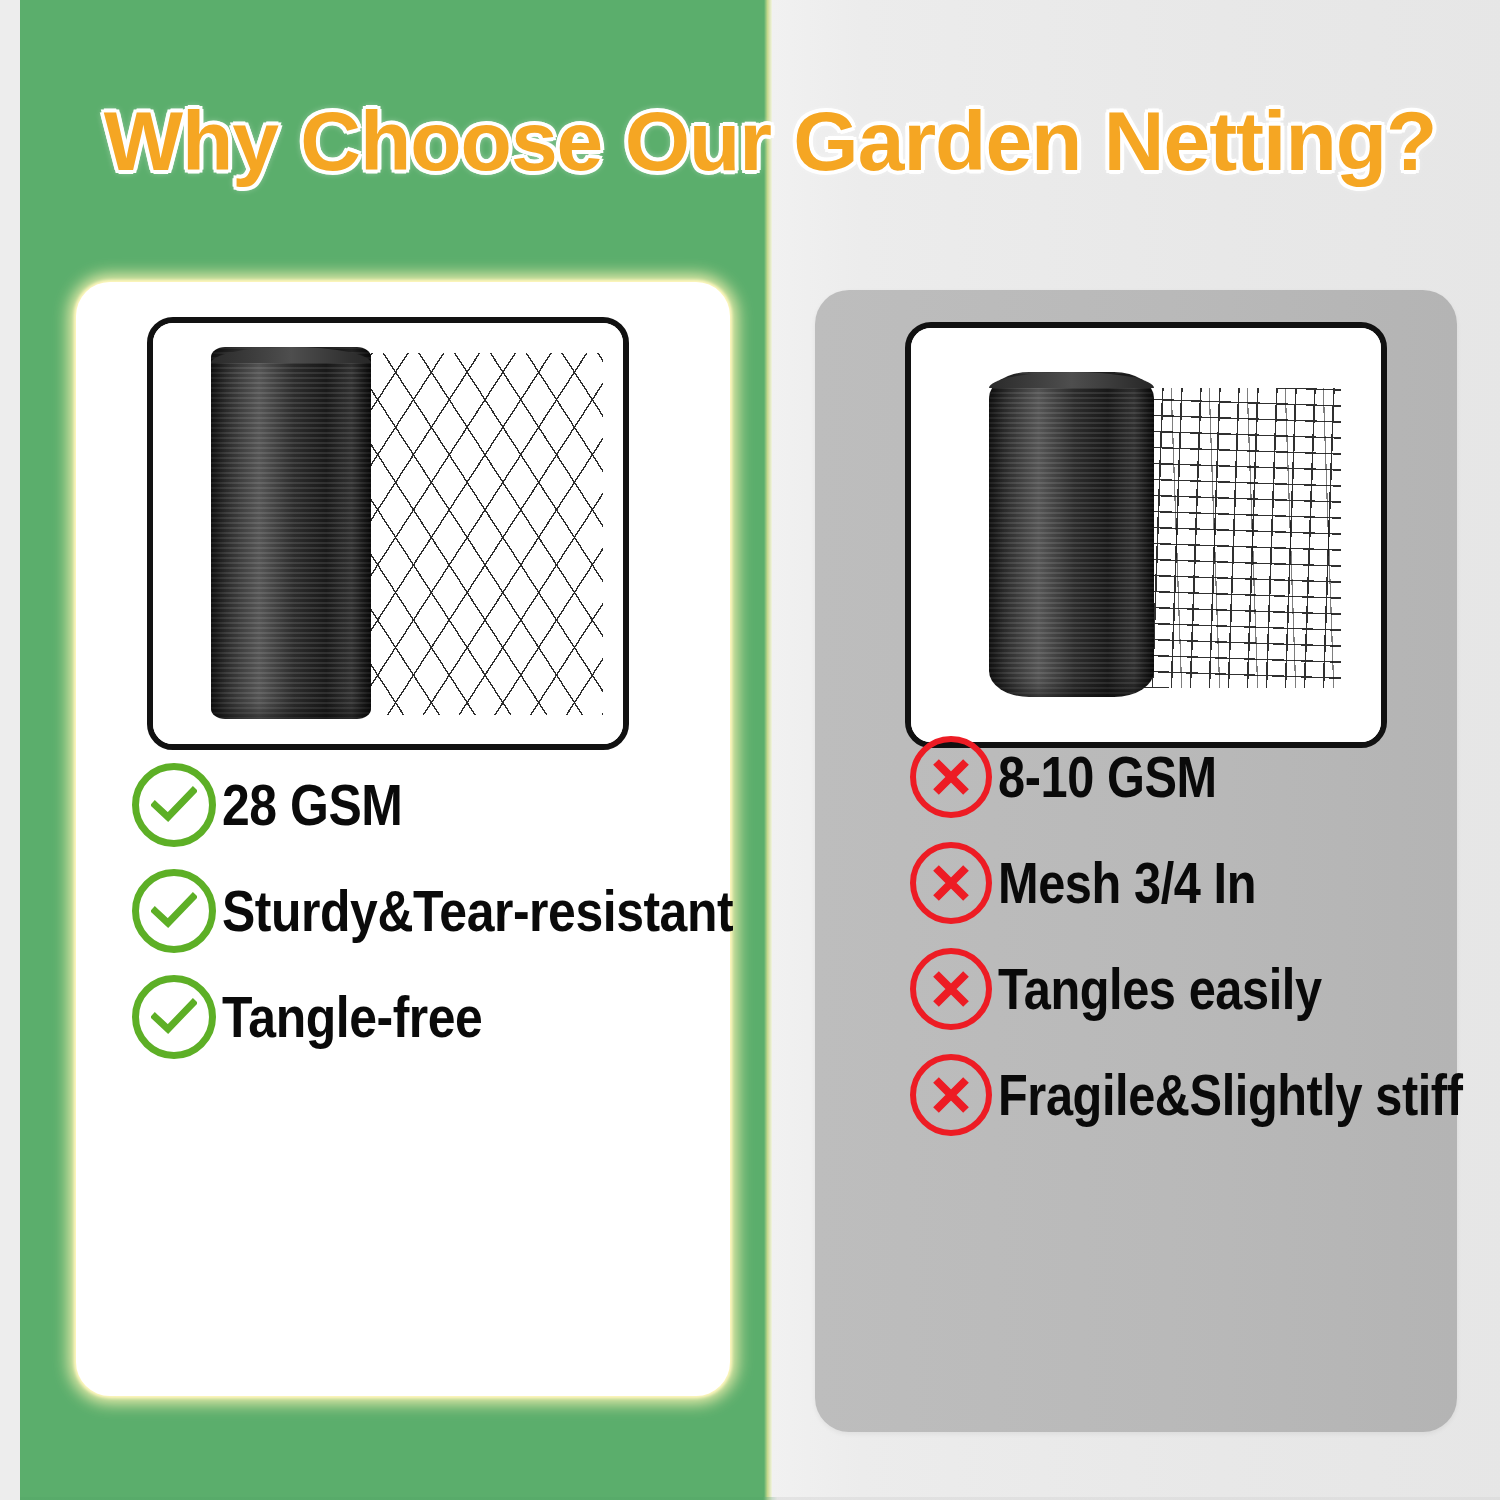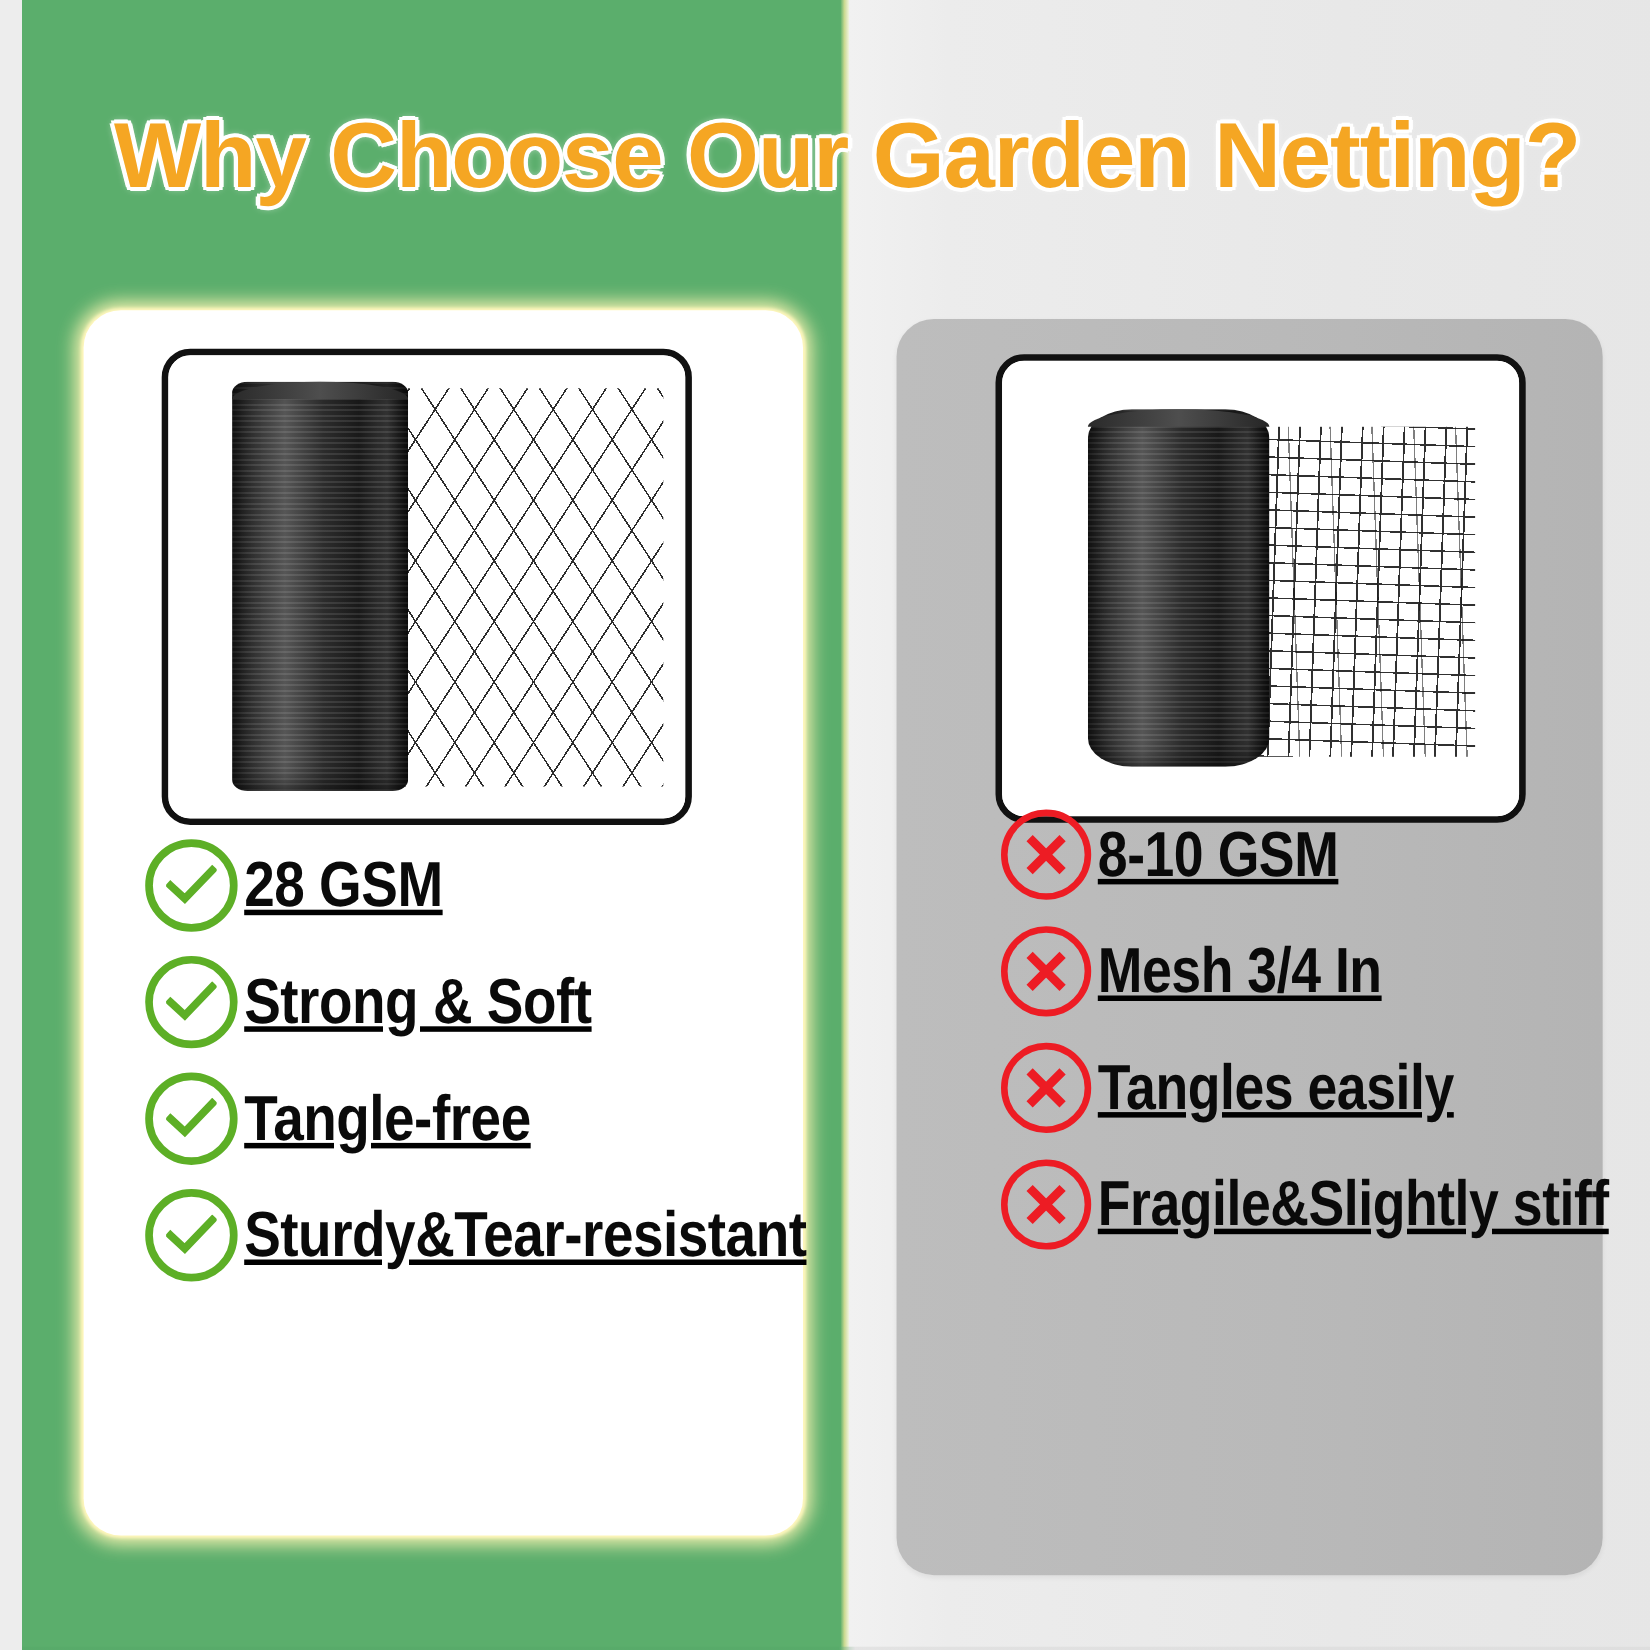--- a/index.html
+++ b/index.html
@@ -120,21 +120,20 @@
   }
 
   
   .list{position:absolute;}
   .list-good{left:112px;top:752px;width:600px;}
   .list-bad{left:890px;top:724px;width:560px;}
 
   .row{
     display:flex;align-items:center;
     height:106px;
-    text-decoration:underline;
   }
   .badge{
     flex:0 0 auto;
     width:70px;height:70px;
     border-radius:50%;
     position:relative;
     margin-right:6px;
   }
   .badge-ok{border:7px solid #5DAF26;}
   .badge-no{border:6px solid #ED1C24;}
@@ -187,45 +186,37 @@
     <div class="row">
       <div class="badge badge-ok">
         <svg width="46" height="38" viewBox="0 0 46 38">
             <path d="M4 19 L17 31 L42 5" fill="none" stroke="#5DAF26" stroke-width="7" stroke-linecap="square" stroke-linejoin="miter"></path>
           </svg>
       </div>
       <div class="row-label">28 GSM</div>
     </div>
 
 
+
     <div class="row">
       <div class="badge badge-ok">
         <svg width="46" height="38" viewBox="0 0 46 38">
             <path d="M4 19 L17 31 L42 5" fill="none" stroke="#5DAF26" stroke-width="7" stroke-linecap="square" stroke-linejoin="miter"></path>
           </svg>
       </div>
-      <div class="row-label">Strong &amp; Soft</div>
+      <div class="row-label">Sturdy&amp;Tear-resistant</div>
     </div>
 
     <div class="row">
       <div class="badge badge-ok">
         <svg width="46" height="38" viewBox="0 0 46 38">
             <path d="M4 19 L17 31 L42 5" fill="none" stroke="#5DAF26" stroke-width="7" stroke-linecap="square" stroke-linejoin="miter"></path>
           </svg>
       </div>
       <div class="row-label">Tangle-free</div>
-    </div>
-
-    <div class="row">
-      <div class="badge badge-ok">
-        <svg width="46" height="38" viewBox="0 0 46 38">
-            <path d="M4 19 L17 31 L42 5" fill="none" stroke="#5DAF26" stroke-width="7" stroke-linecap="square" stroke-linejoin="miter"></path>
-          </svg>
-      </div>
-      <div class="row-label">Sturdy&amp;Tear-resistant</div>
     </div>
 
   </div>
 
   <div class="card card-bad"></div>
 
   <div class="img-frame img-frame-bad">
     <div class="photo">
       <div class="mesh-s mesh-s-bad"></div>
       <div class="roll roll-bad">

